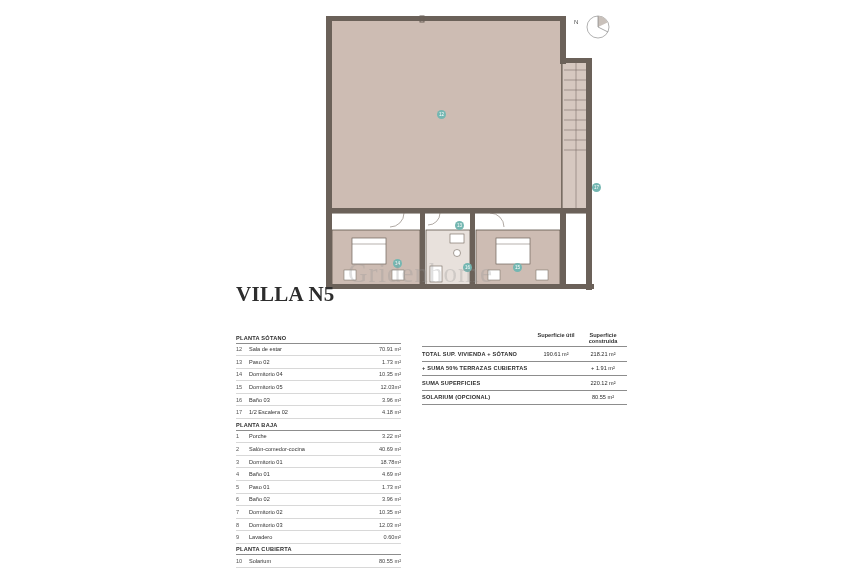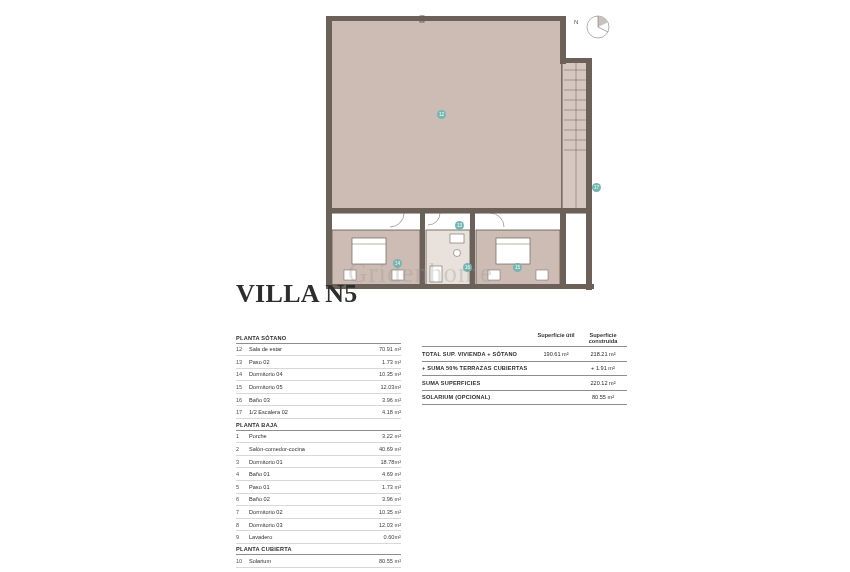--- a/index.html
+++ b/index.html
@@ -27,21 +27,21 @@
     font-size:27px;color:rgba(150,150,150,0.30);
     letter-spacing:1px;
     user-select:none;pointer-events:none;
   }
 
   
   #title{
     position:absolute;left:236px;top:284px;
     font-family:"Liberation Serif", serif;
     font-weight:bold;
-    font-size:26px;line-height:20px;
+    font-size:21px;line-height:20px;
     letter-spacing:.3px;
     color:#2d2d2d;
   }
   #title div{white-space:nowrap;}
 
   
   .tbl{position:absolute;font-size:5.6px;}
   #left-table{left:236px;top:332px;width:165px;}
   .sec-head{
     font-weight:bold;font-size:5.6px;letter-spacing:.25px;

